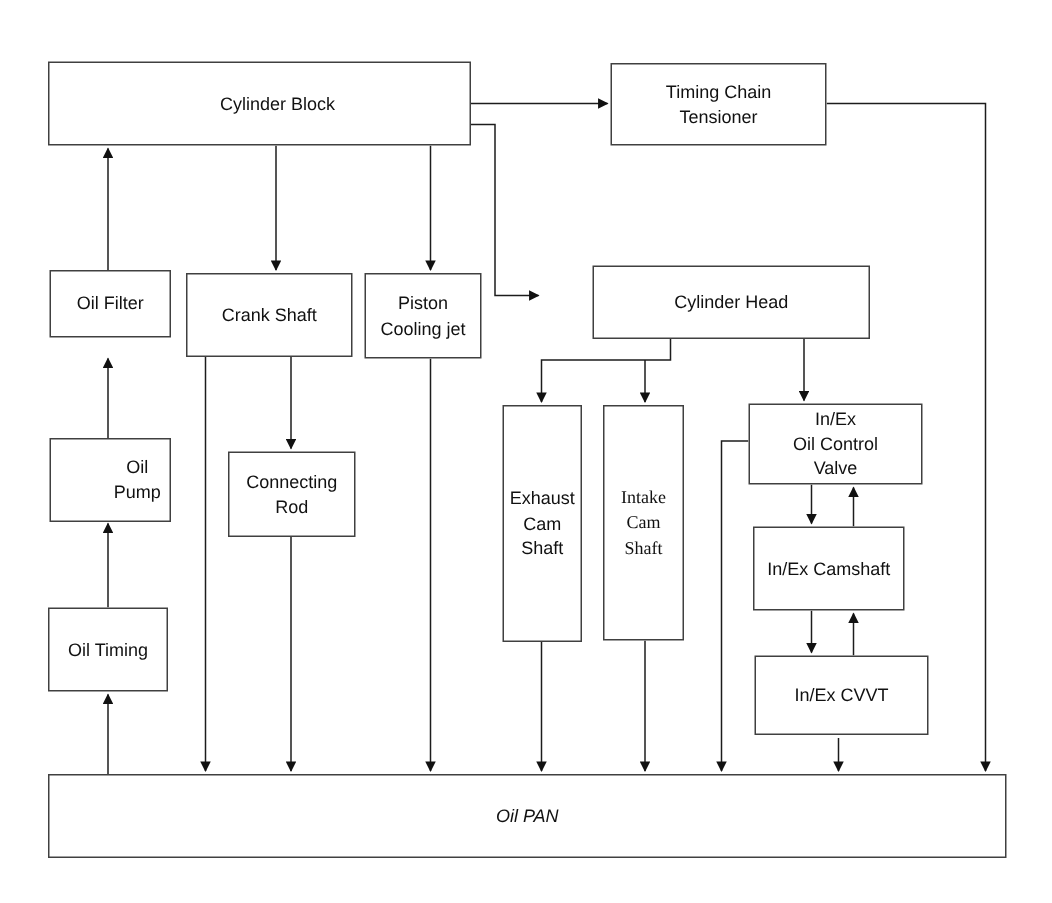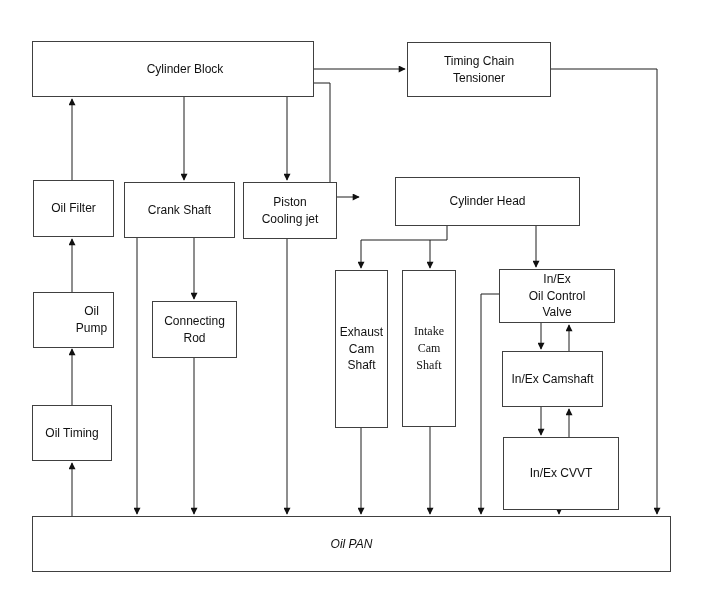--- a/index.html
+++ b/index.html
@@ -89,29 +89,29 @@
 
   <div class="node" style="left:32px;  top:41px;  width:282px; height:56px;padding-left:24px;">
     <span>Cylinder Block</span>
   </div>
 
   <div class="node" style="left:407px; top:42px;  width:144px; height:55px;">
     <span>Timing Chain
 Tensioner</span>
   </div>
 
-  <div class="node" style="left:33px;  top:180px; width:81px;  height:57px;">
+  <div class="node" style="left:33px;  top:180px; width:81px;  height:45px;">
     <span>Oil Filter</span>
   </div>
 
   <div class="node" style="left:124px; top:182px; width:111px; height:56px;">
     <span>Crank Shaft</span>
   </div>
 
-  <div class="node" style="left:243px; top:182px; width:94px;  height:57px;">
+  <div class="node" style="left:243px; top:182px; width:78px;  height:57px;">
     <span>Piston
 Cooling jet</span>
   </div>
 
   <div class="node" style="left:361px; top:177px; width:185px; height:49px;margin-left:34px;">
     <span>Cylinder Head</span>
   </div>
 
   <div class="node" style="left:33px;  top:292px; width:81px;  height:56px;padding-left:36px;">
     <span>Oil Pump</span>
@@ -141,21 +141,21 @@
   <div class="node" style="left:499px; top:269px; width:116px; height:54px;">
     <span>In/Ex
 Oil Control
 Valve</span>
   </div>
 
   <div class="node" style="left:502px; top:351px; width:101px; height:56px;">
     <span>In/Ex Camshaft</span>
   </div>
 
-  <div class="node" style="left:503px; top:437px; width:116px; height:73px;">
+  <div class="node" style="left:503px; top:437px; width:116px; height:53px;">
     <span>In/Ex CVVT</span>
   </div>
 
   <div class="node" style="left:32px;  top:516px; width:639px; height:56px;font-style:italic;">
     <span>Oil PAN</span>
   </div>
 
 </div>
 
 </body></html>

